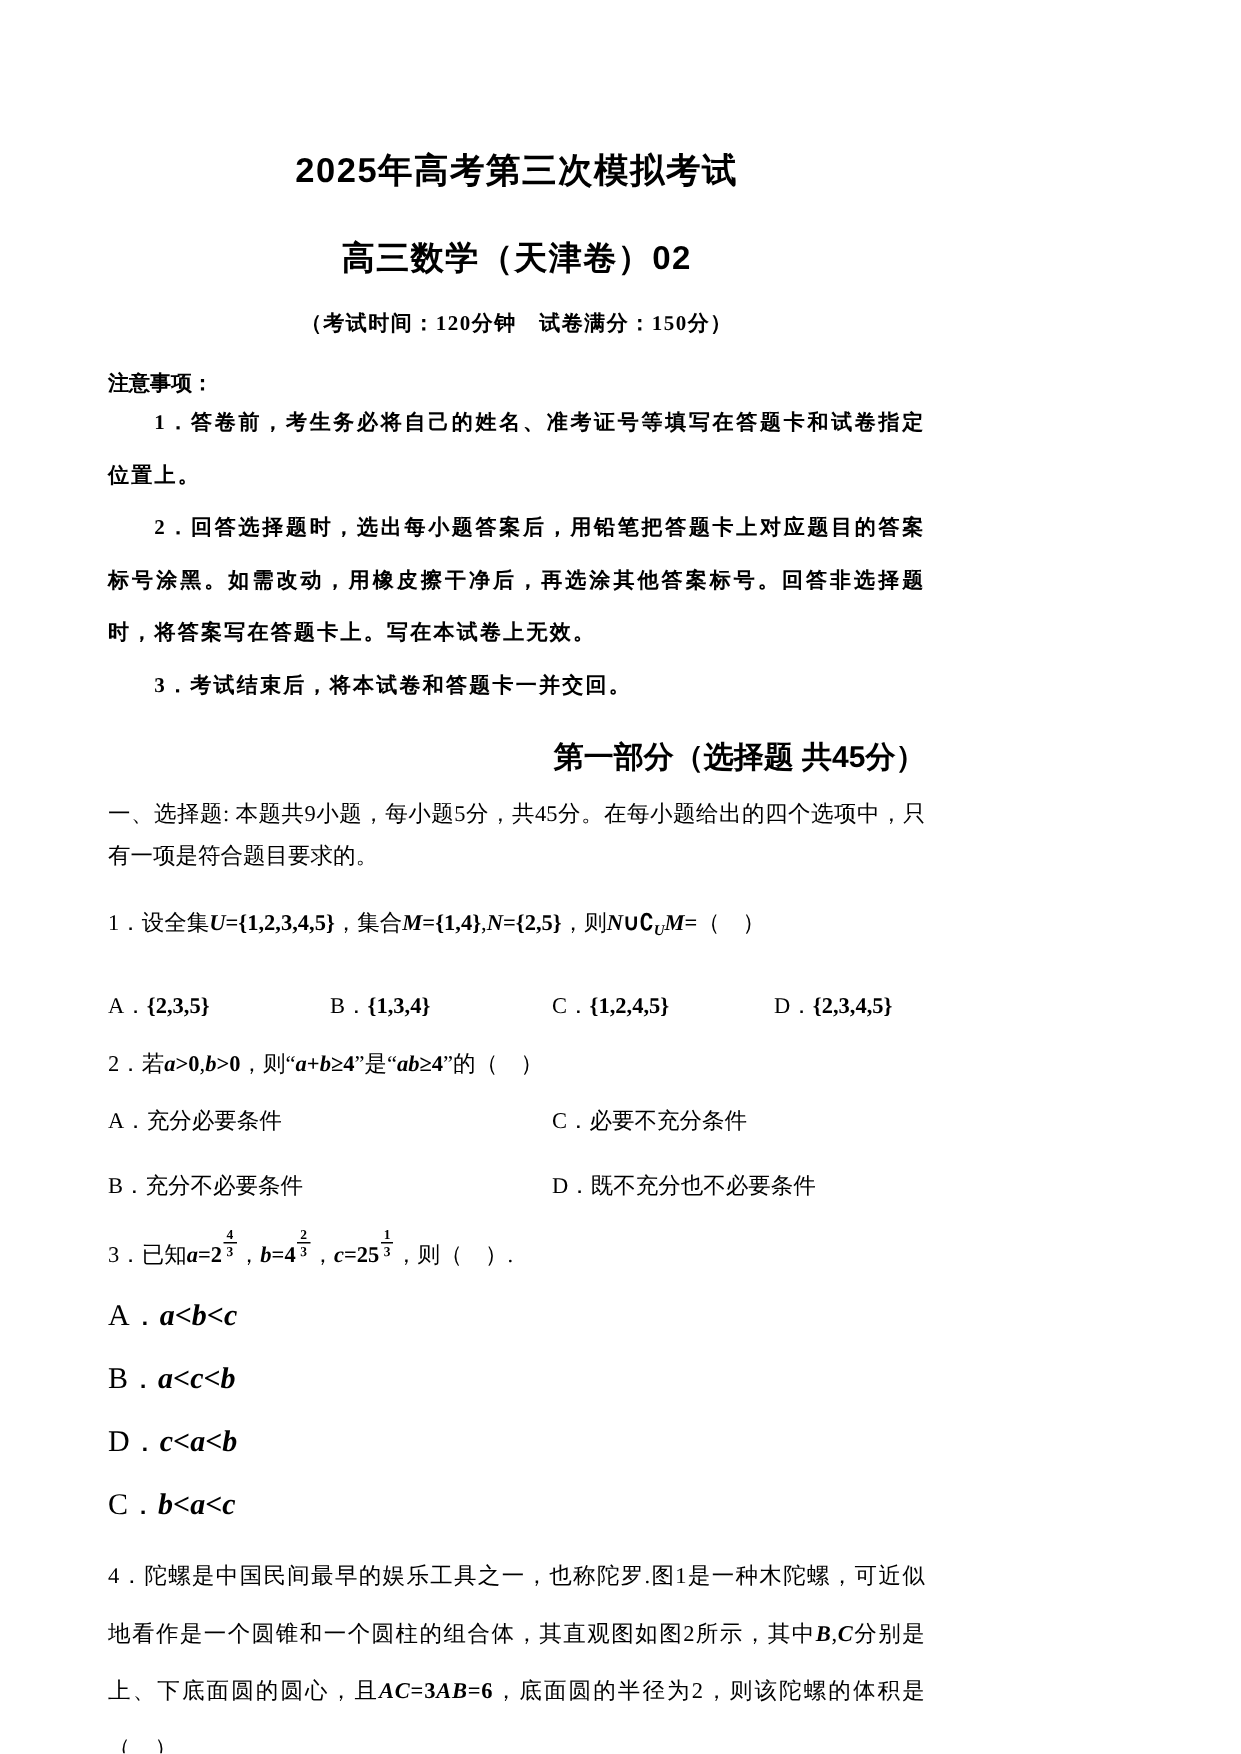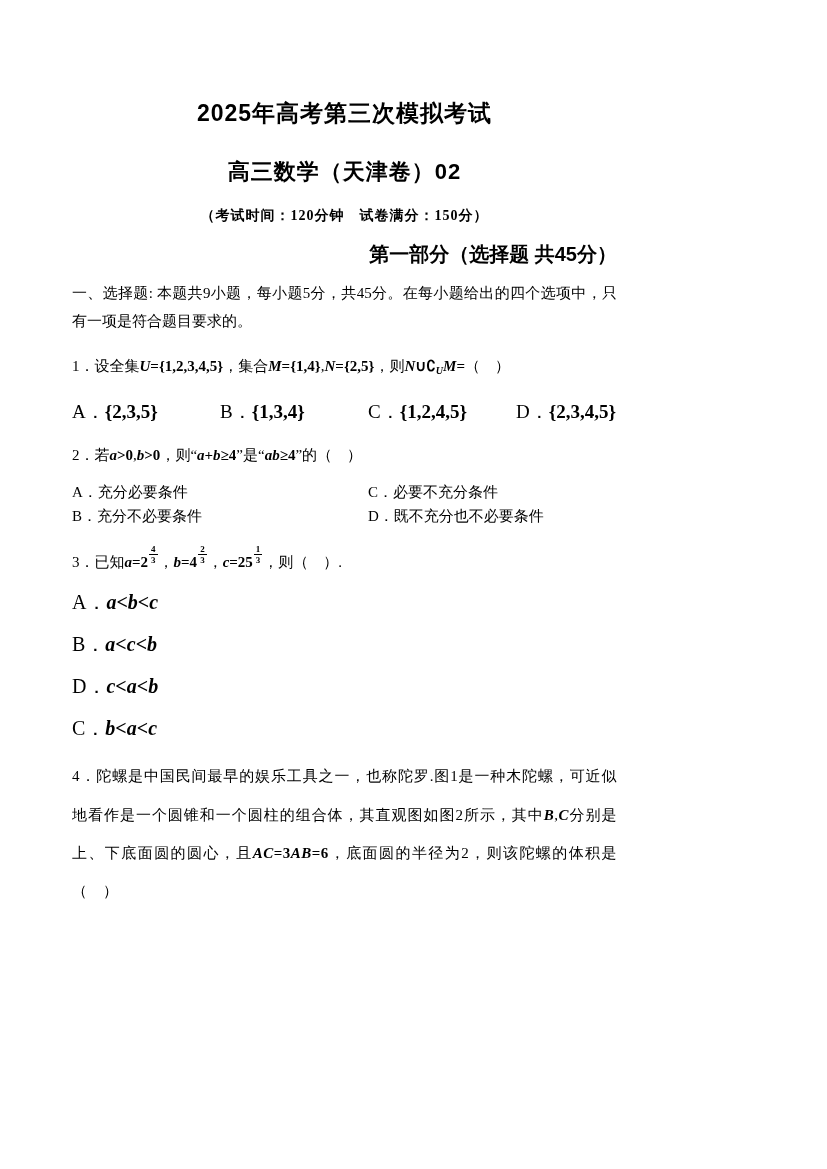--- a/index.html
+++ b/index.html
@@ -71,27 +71,27 @@
   .stem-wide {
     font-size: 15px;
     line-height: 2.55;
     margin-top: 14px;
     text-align: justify;
     letter-spacing: 0.5px;
   }
   .options-4col {
     display: grid;
     grid-template-columns: 148px 148px 148px auto;
-    font-size: 19px;
-    margin-top: 20px;
+    font-size: 15px;
+    margin-top: 32px;
   }
   .options-2col {
     display: grid;
     grid-template-columns: 296px auto;
-    row-gap: 5px;
+    row-gap: 24px;
     font-size: 15px;
     margin-top: 14px;
   }
   .options-list { margin-top: 4px; }
   .options-list .opt-line {
     font-size: 20px;
     margin-top: 12px;
     line-height: 1.5;
   }
   
@@ -116,20 +116,26 @@
 </style>
 </head>
 <body>
 
 <div class="page">
 
   <div class="title">2025年高考第三次模拟考试</div>
   <div class="subtitle">高三数学（天津卷）02</div>
   <div class="exam-info">（考试时间：120分钟　试卷满分：150分）</div>
 
+  <div class="notes">
+    <div class="notes-heading">注意事项：</div>
+    <p class="note-item">1．答卷前，考生务必将自己的姓名、准考证号等填写在答题卡和试卷指定位置上。</p>
+    <p class="note-item">2．回答选择题时，选出每小题答案后，用铅笔把答题卡上对应题目的答案标号涂黑。如需改动，用橡皮擦干净后，再选涂其他答案标号。回答非选择题时，将答案写在答题卡上。写在本试卷上无效。</p>
+    <p class="note-item">3．考试结束后，将本试卷和答题卡一并交回。</p>
+  </div>
 
   <div class="section-heading">第一部分（选择题 共45分）</div>
   <p class="instructions">一、选择题: 本题共9小题，每小题5分，共45分。在每小题给出的四个选项中，只有一项是符合题目要求的。</p>
 
   <div class="question">
     <p class="stem">1．设全集<span class="m">U</span><b>=</b><b>{1,2,3,4,5}</b>，集合<span class="m">M</span><b>=</b><b>{1,4}</b>,<span class="m">N</span><b>=</b><b>{2,5}</b>，则<span class="m">N</span><b>∪∁</b><sub class="m">U</sub><span class="m">M</span><b>=</b>（　）</p>
     <div class="options-4col">
       <span class="opt">A．<b>{2,3,5}</b></span>
       <span class="opt">B．<b>{1,3,4}</b></span>
       <span class="opt">C．<b>{1,2,4,5}</b></span>

